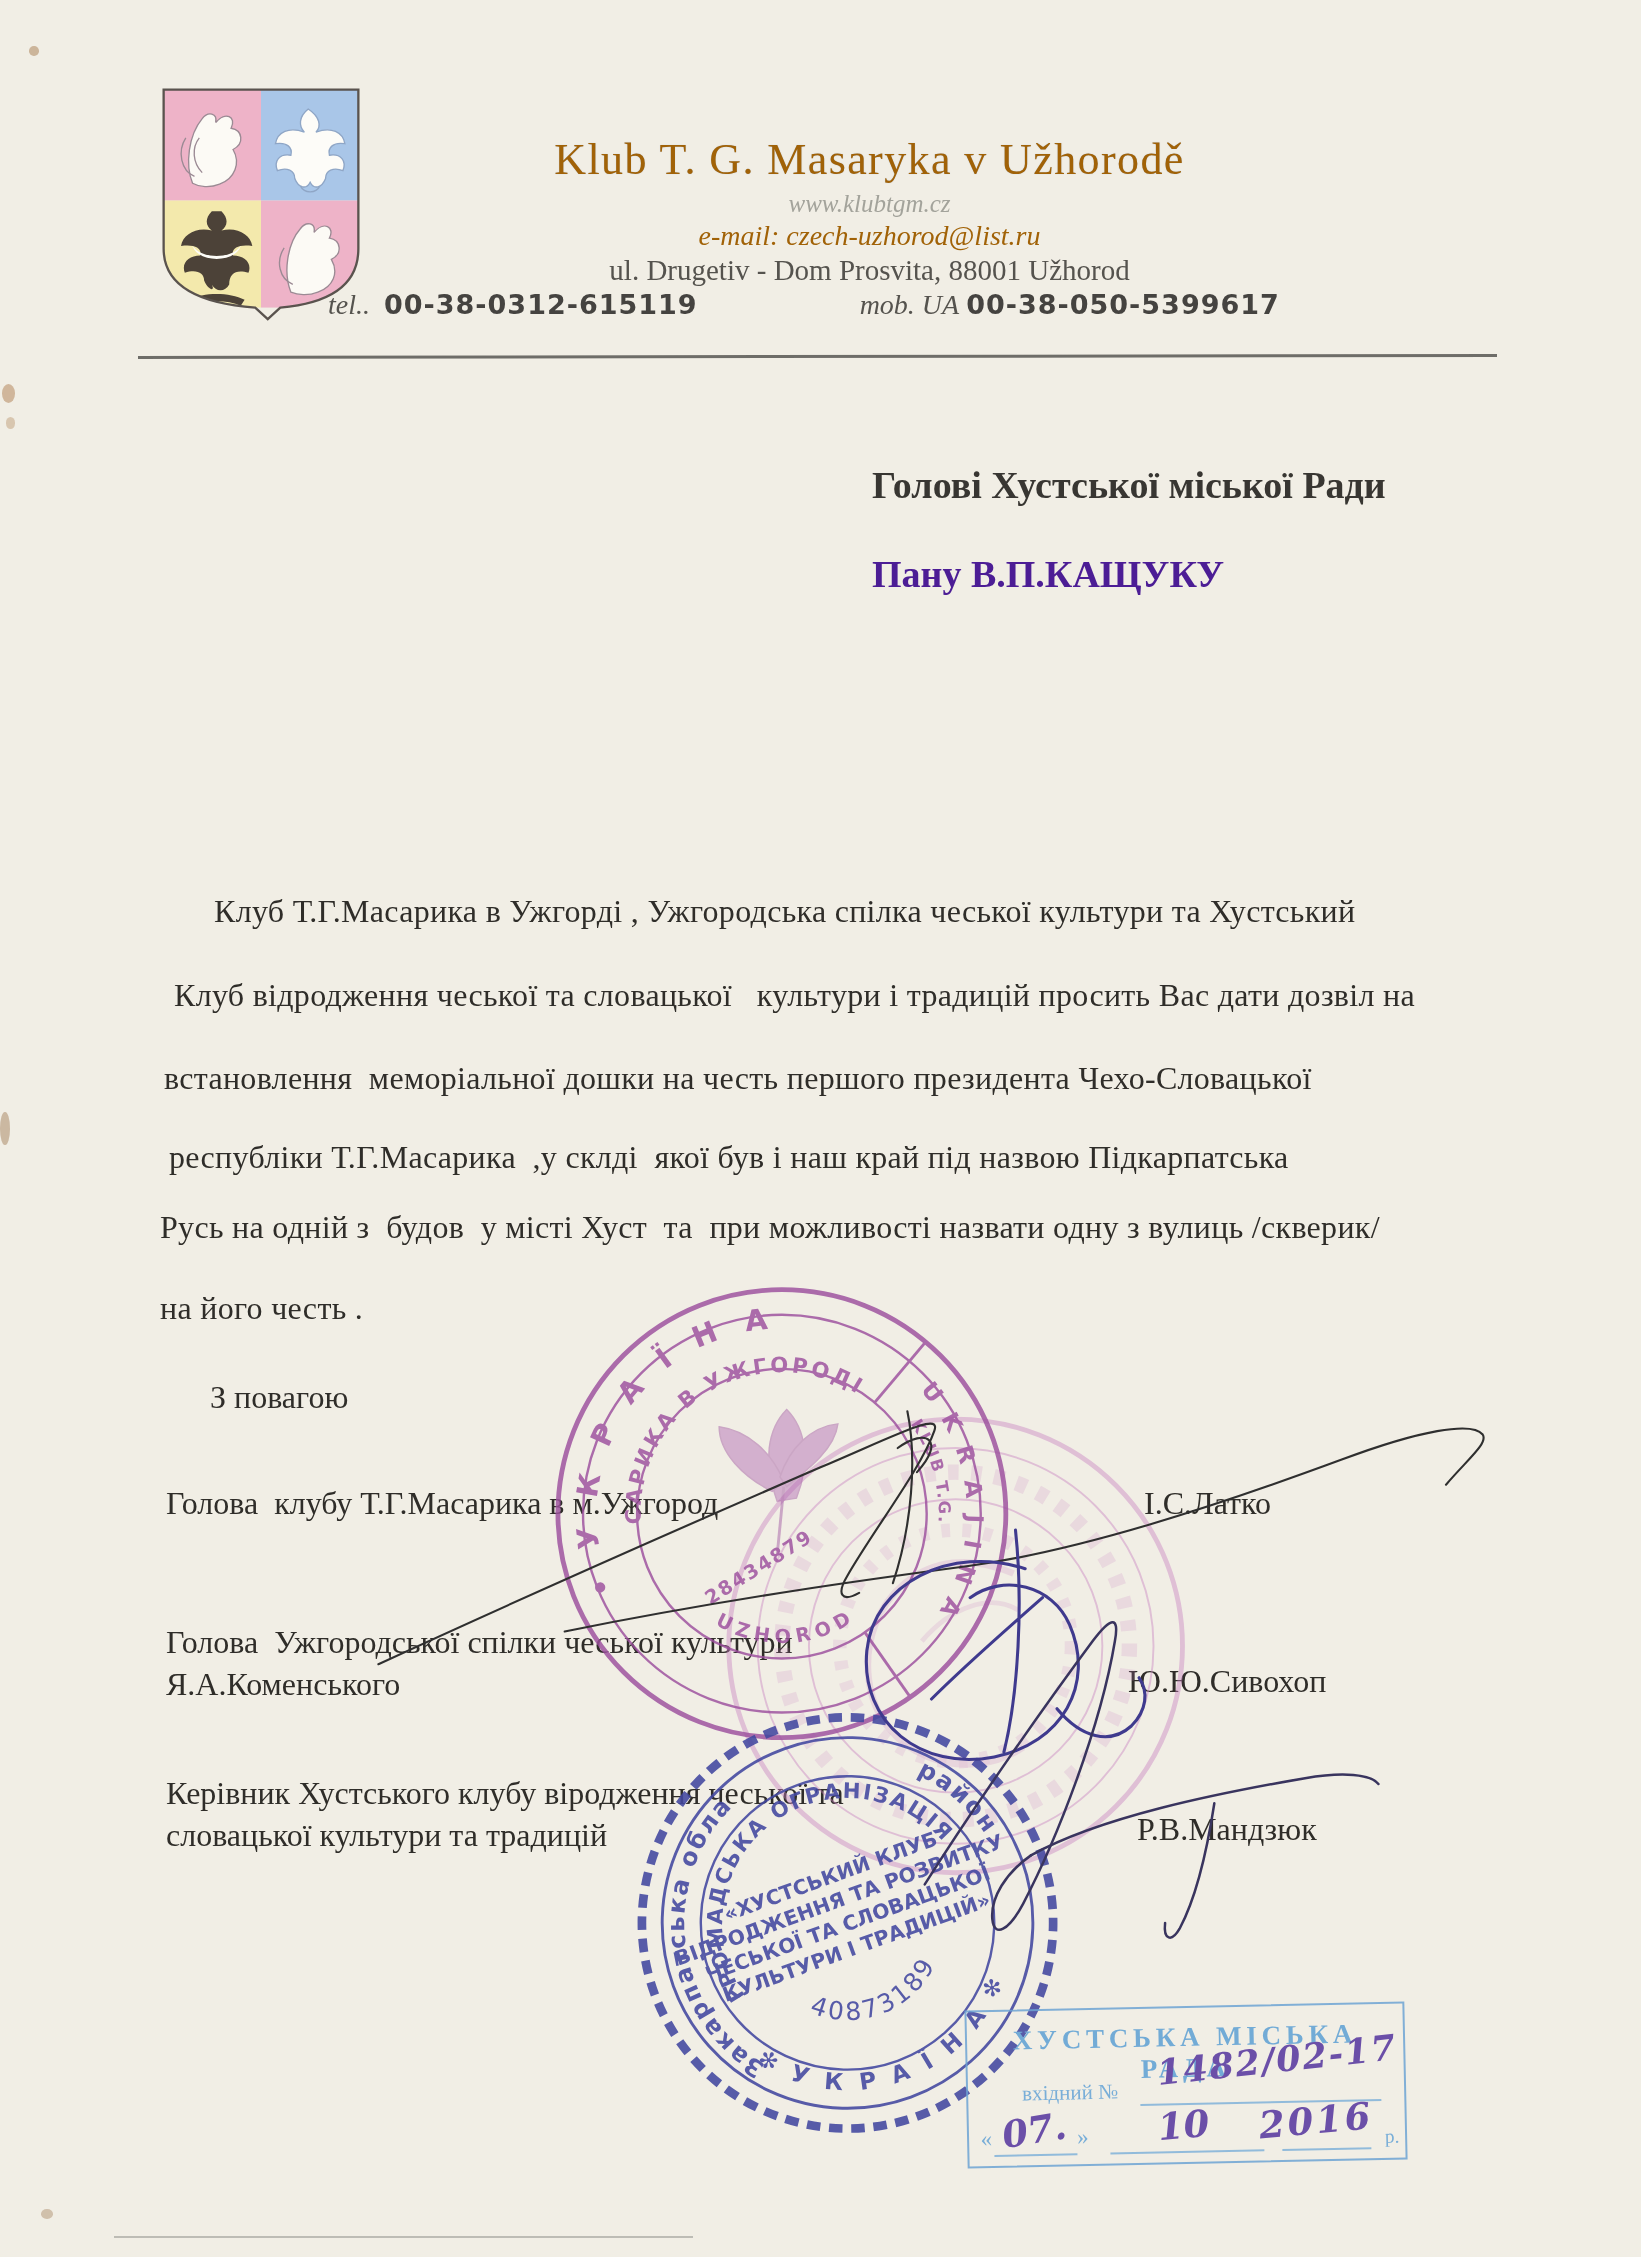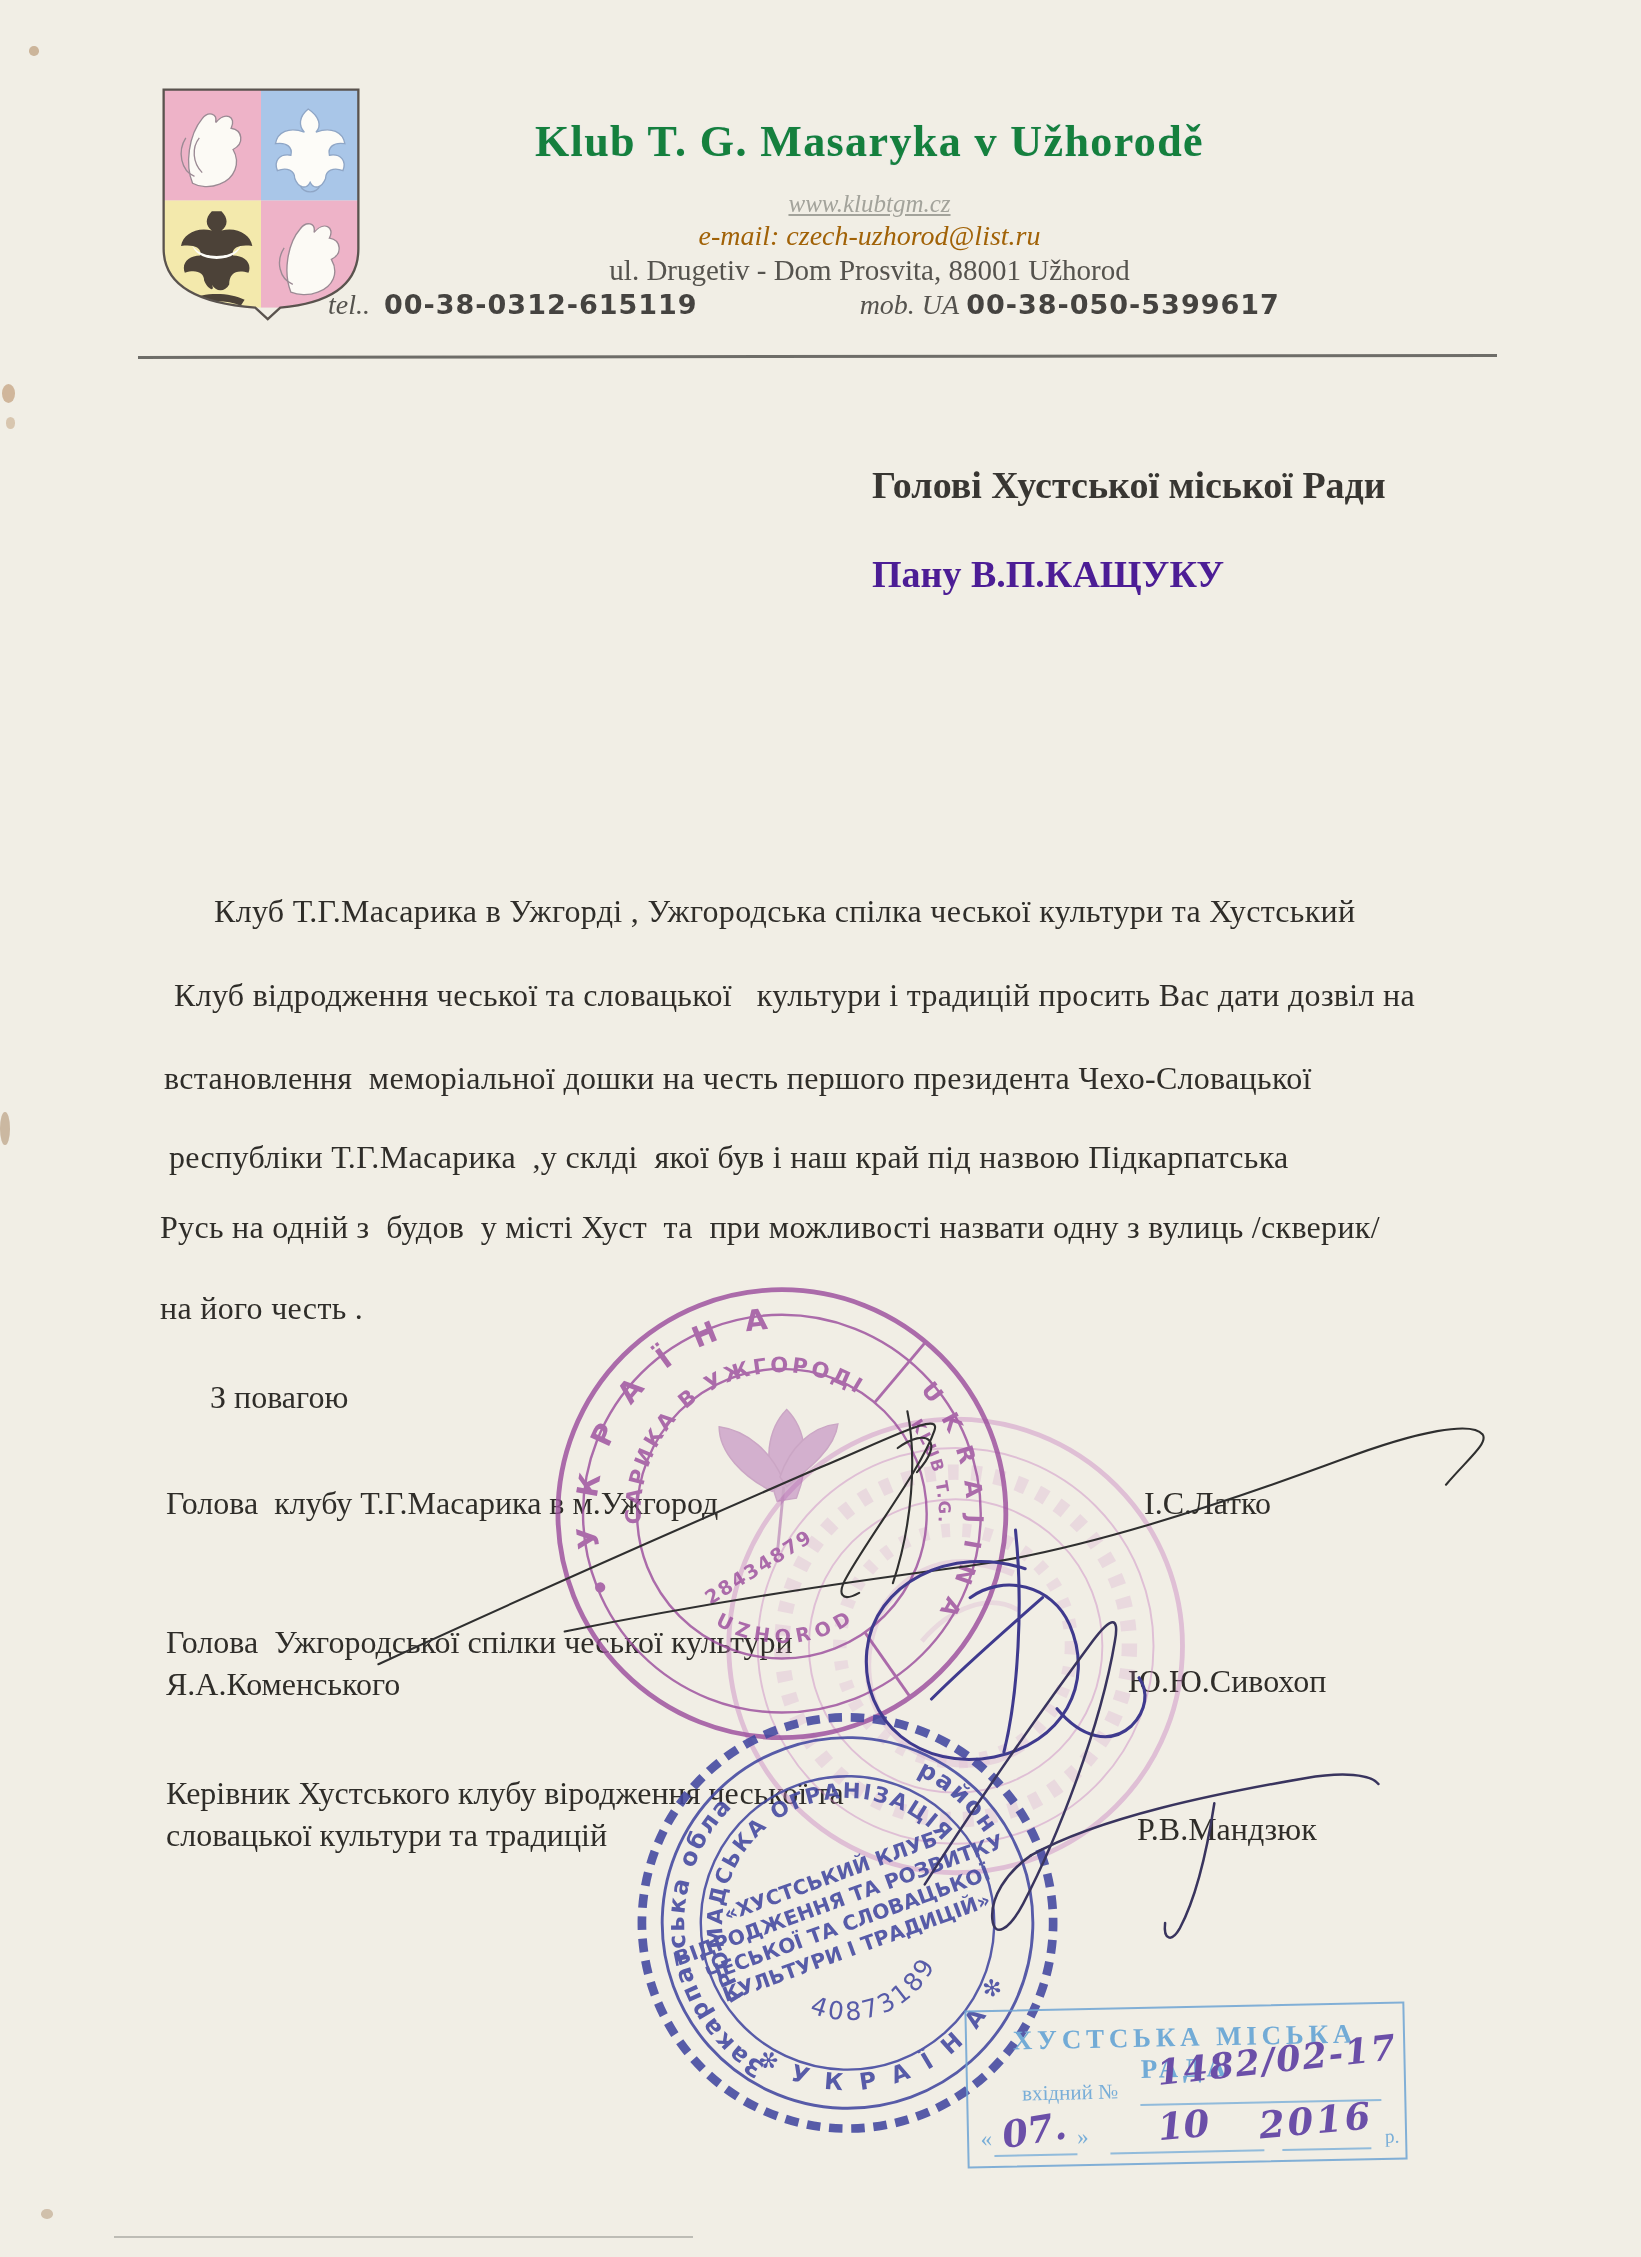--- a/index.html
+++ b/index.html
@@ -3,23 +3,23 @@
 <meta charset="utf-8">
 <style>
   html,body{margin:0;padding:0;background:#d8d5cc;}
   #page{
     position:relative;width:1641px;height:2257px;margin:0 auto;
     background:#f1eee5;overflow:hidden;
     font-family:"Liberation Serif", serif;color:#32302c;
   }
   .abs{position:absolute;}
   .hdr-center{left:290px;width:1159px;text-align:center;}
-  .club-title{top:116px;font-size:44px;font-weight:bold;color:#15803d;letter-spacing:1.4px;
+  .club-title{top:134px;font-size:44px;font-weight:normal;color:#a16207;letter-spacing:1.4px;
     text-shadow:0 0 1px rgba(146,174,214,.6);}
-  .website{top:190px;font-size:25px;font-style:italic;color:#a3a39b;text-decoration:underline;}
+  .website{top:190px;font-size:25px;font-style:italic;color:#a3a39b;}
   .email{top:220px;font-size:28px;font-style:italic;color:#a16207;}
   .address{top:254px;font-size:29px;color:#55534e;}
   .telrow{top:289px;left:328px;width:985px;font-size:28px;color:#494741;white-space:pre;}
   .tel-label{font-style:italic;color:#55534e;}
   .tel-num{font-family:"DejaVu Sans",sans-serif;font-weight:bold;font-size:27px;letter-spacing:1px;color:#454340;}
   .rule{top:355px;left:138px;width:1359px;height:2.9px;background:#4e4c48;opacity:.8;transform:rotate(-0.08deg);}
   .recipient1{top:463px;left:872px;font-size:38px;font-weight:bold;color:#383632;}
   .recipient2{top:552px;left:872px;font-size:38px;font-weight:bold;color:#4c1d95;}
   .bodyline{font-size:32px;color:#2f2d29;white-space:pre;letter-spacing:0.3px;}
   .closing{top:1379px;left:210px;font-size:32px;color:#2f2d29;}

